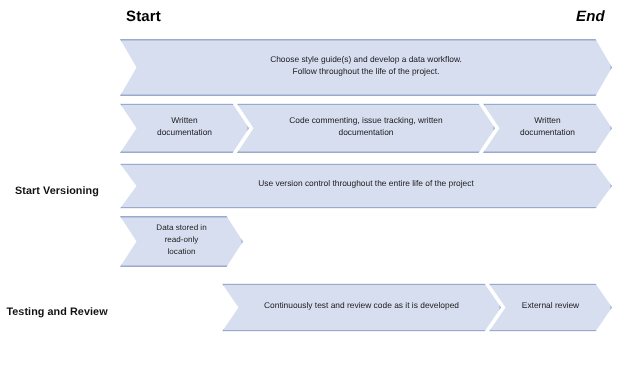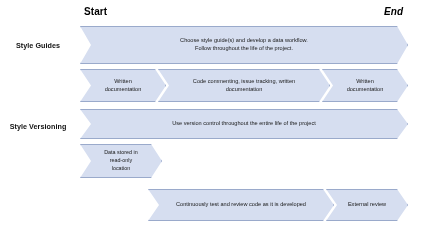--- a/index.html
+++ b/index.html
@@ -81,50 +81,50 @@
   .chevron-text.sm { font-size: 5.4px; }
 </style>
 </head>
 <body>
 
 <div id="diagram">
 
   <div class="axis-label" id="start-label">Start</div>
   <div class="axis-label" id="end-label">End</div>
 
-  <div class="row-label" style="top:41px">Style Guides</div>
   <div class="chevron" style="left:80px; top:26px; width:328px; height:38px;">
     <span class="chevron-text">Choose style guide(s) and develop a data workflow.
 Follow throughout the life of the project.</span>
   </div>
 
   <div class="chevron" style="left:80px; top:69px; width:86px; height:33px;">
     <span class="chevron-text">Written
 documentation</span>
   </div>
   <div class="chevron" style="left:158px; top:69px; width:172px; height:33px;">
     <span class="chevron-text">Code commenting, issue tracking, written
 documentation</span>
   </div>
   <div class="chevron" style="left:322px; top:69px; width:86px; height:33px;">
     <span class="chevron-text">Written
 documentation</span>
   </div>
 
-  <div class="row-label" style="top:122px">Style Versioning</div>
+  <div class="row-label" style="top:122px">Start Versioning</div>
   <div class="chevron" style="left:80px; top:109px; width:328px; height:30px;">
     <span class="chevron-text">Use version control throughout the entire life of the project</span>
   </div>
 
   <div class="chevron" style="left:80px; top:144px; width:82px; height:34px;">
     <span class="chevron-text sm">Data stored in
 read-only
 location</span>
   </div>
 
+  <div class="row-label" style="top:203px">Testing and Review</div>
   <div class="chevron" style="left:148px; top:189px; width:186px; height:32px;">
     <span class="chevron-text">Continuously test and review code as it is developed</span>
   </div>
   <div class="chevron" style="left:326px; top:189px; width:82px; height:32px;">
     <span class="chevron-text">External review</span>
   </div>
 
 </div>
 
 </body></html>

